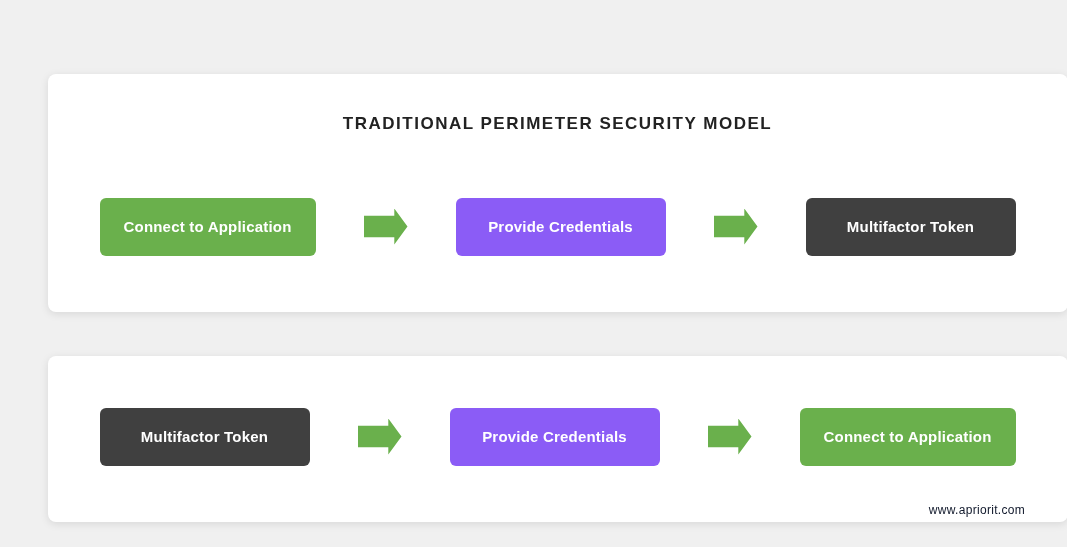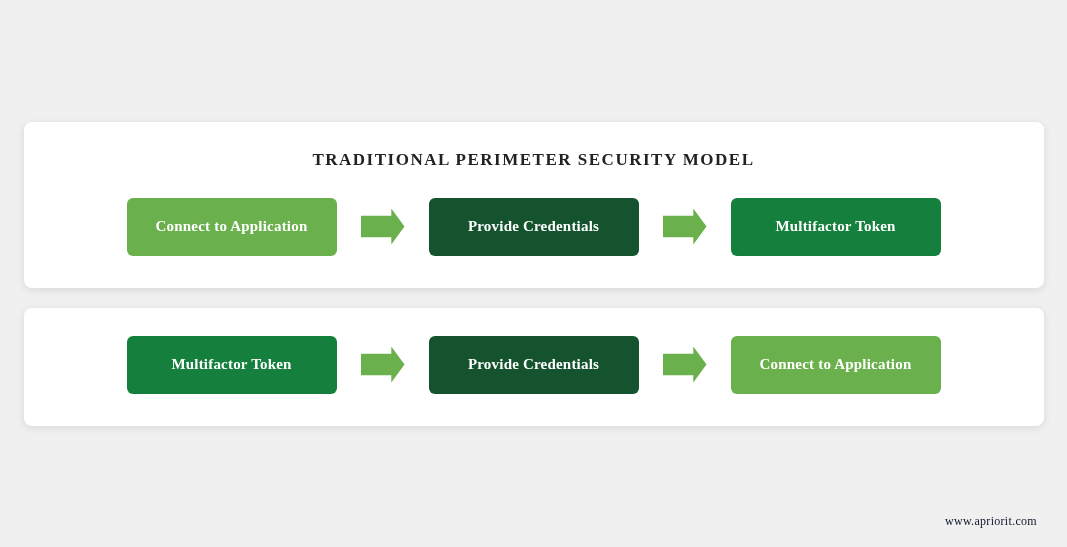--- a/index.html
+++ b/index.html
@@ -1,15 +1,15 @@
 <!DOCTYPE html>
 <html><head>
   <meta charset="utf-8">
   <style>
-    * { box-sizing: border-box; margin: 0; padding: 0; font-family: Liberation Serif, serif; }
+    * { box-sizing: border-box; margin: 12px; padding: 0; }
 
     body {
       background: #f0f0f0;
       font-family: 'Segoe UI', Arial, sans-serif;
       display: flex;
       flex-direction: column;
       align-items: center;
       justify-content: center;
       min-height: 547px;
       width: 1067px;
@@ -60,25 +60,25 @@
       align-items: center;
       justify-content: center;
       letter-spacing: 0.2px;
     }
 
     .box-light-green {
       background: #6ab04c;
     }
 
     .box-dark-green {
-      background: #14532d;
+      background: #8b5cf6;
     }
 
     .box-teal {
-      background: #15803d;
+      background: #404040;
     }
 
     
     .arrow {
       width: 44px;
       height: 36px;
       background: #6ab04c;
       clip-path: polygon(0 20%, 70% 20%, 70% 0%, 100% 50%, 70% 100%, 70% 80%, 0 80%);
       flex-shrink: 0;
     }

